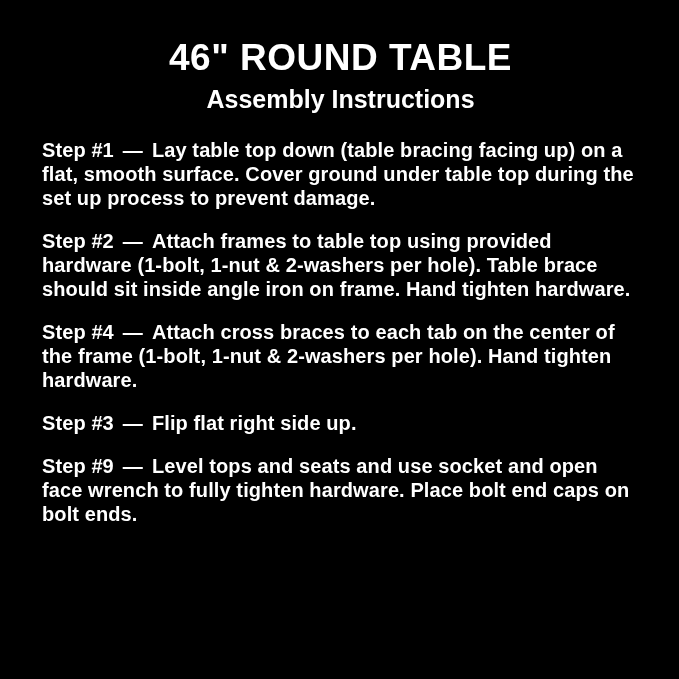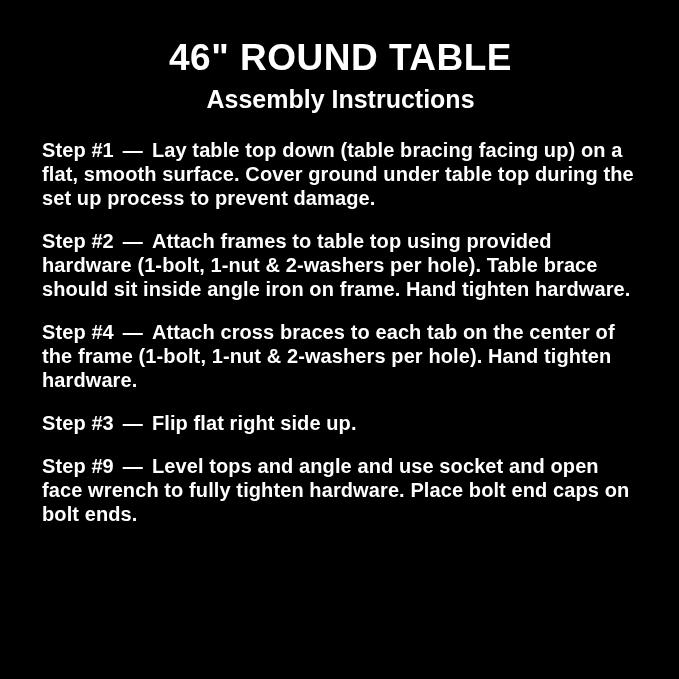--- a/index.html
+++ b/index.html
@@ -61,16 +61,16 @@
 
     <p class="step"><span>Step #1</span><span class="step-sep">—</span><span>Lay table top down (table bracing facing up) on a flat, smooth surface. Cover ground under table top during the set up process to prevent damage.</span></p>
 
     <p class="step"><span>Step #2</span><span class="step-sep">—</span><span>Attach frames to table top using provided hardware (1-bolt, 1-nut &amp; 2-washers per hole). Table brace should sit inside angle iron on frame. Hand tighten hardware.</span></p>
 
 
     <p class="step"><span>Step #4</span><span class="step-sep">—</span><span>Attach cross braces to each tab on the center of the frame (1-bolt, 1-nut &amp; 2-washers per hole). Hand tighten hardware.</span></p>
 
     <p class="step"><span>Step #3</span><span class="step-sep">—</span><span>Flip flat right side up.</span></p>
 
-    <p class="step"><span>Step #9</span><span class="step-sep">—</span><span>Level tops and angle and use socket and open face wrench to fully tighten hardware. Place bolt end caps on bolt ends.</span></p>
+    <p class="step"><span>Step #9</span><span class="step-sep">—</span><span>Level tops and seats and use socket and open face wrench to fully tighten hardware. Place bolt end caps on bolt ends.</span></p>
 
   </div>
 </div>
 
 </body></html>

